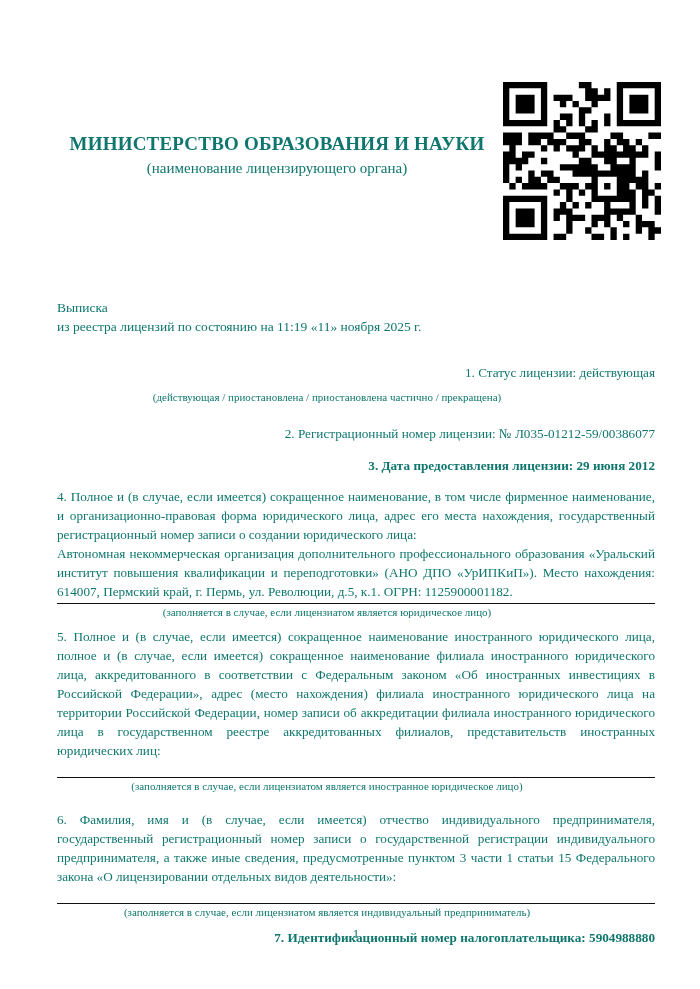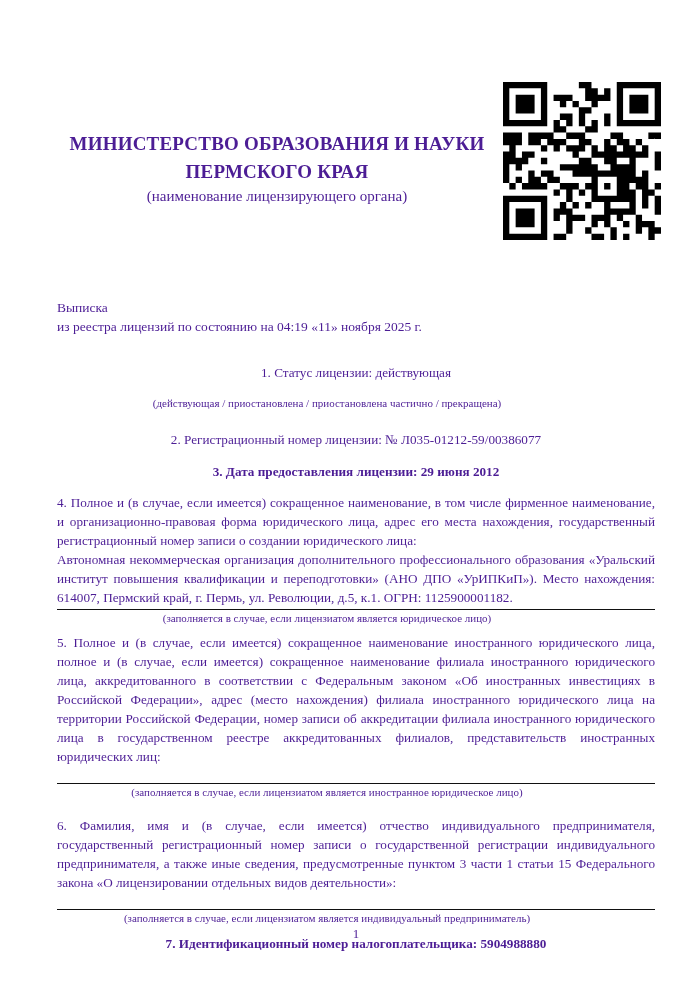--- a/index.html
+++ b/index.html
@@ -1,21 +1,21 @@
 <!DOCTYPE html>
 <html lang="ru"><head>
 <meta charset="utf-8">
 <style>
   html, body { margin: 0; padding: 0; background: #ffffff; }
   .page {
     position: relative;
     width: 700px;
     height: 969px;
     background: #ffffff;
-    color: #4c1d95;
+    color: #0f766e;
     font-family: "Liberation Serif", "DejaVu Serif", serif;
     overflow: hidden;
   }
 
   
   .header { position: relative; height: 298px; }
   .ministry {
     position: absolute;
     left: 57px; top: 130px; width: 440px;
     text-align: center;
@@ -42,32 +42,32 @@
     line-height: 19px;
   }
 
   
   .content {
     margin: 0 45px 0 57px;
     font-size: 13.2px;
     line-height: 19px;
   }
   .para { margin: 0; text-align: justify; }
-  .para.single { text-align: center; }
+  .para.single { text-align: right; }
   .caption {
     width: 540px;
     font-size: 11px;
     line-height: 15px;
     text-align: center;
   }
   .rule { height: 0; border-top: 1.5px solid #111111; margin-top: 2px; }
   .blank-rule { height: 11px; border-bottom: 1.5px solid #111111; margin-top: 6px; }
 
   .mt-p1 { margin-top: 27px; }
-  .mt-cap1 { margin-top: 14px; }
+  .mt-cap1 { margin-top: 8px; }
   .mt-p2 { margin-top: 19px; }
   .mt-p3 { margin-top: 13px; font-weight: bold; }
   .mt-p4 { margin-top: 12px; }
   .mt-cap { margin-top: 1px; }
   .mt-p5 { margin-top: 7px; }
   .mt-p6 { margin-top: 16px; }
   .mt-p7 { margin-top: 8px; font-weight: bold; }
 
   .page-number {
     position: absolute;
@@ -77,33 +77,32 @@
   }
 </style>
 </head>
 <body>
 
 <div class="page">
 
   <div class="header">
     <div class="ministry">
       <div class="ministry-name">МИНИСТЕРСТВО ОБРАЗОВАНИЯ И НАУКИ</div>
-      <div class="ministry-name">ПЕРМСКОГО КРАЯ</div>
       <div class="ministry-caption">(наименование лицензирующего органа)</div>
     </div>
     <div class="qr">
       <svg id="qr-svg" viewBox="0 0 158 158" xmlns="http://www.w3.org/2000/svg">
           <path d="M0.00 0.00h6.32v6.32h-6.32zM6.32 0.00h6.32v6.32h-6.32zM12.64 0.00h6.32v6.32h-6.32zM18.96 0.00h6.32v6.32h-6.32zM25.28 0.00h6.32v6.32h-6.32zM31.60 0.00h6.32v6.32h-6.32zM37.92 0.00h6.32v6.32h-6.32zM75.84 0.00h6.32v6.32h-6.32zM82.16 0.00h6.32v6.32h-6.32zM113.76 0.00h6.32v6.32h-6.32zM120.08 0.00h6.32v6.32h-6.32zM126.40 0.00h6.32v6.32h-6.32zM132.72 0.00h6.32v6.32h-6.32zM139.04 0.00h6.32v6.32h-6.32zM145.36 0.00h6.32v6.32h-6.32zM151.68 0.00h6.32v6.32h-6.32zM0.00 6.32h6.32v6.32h-6.32zM37.92 6.32h6.32v6.32h-6.32zM82.16 6.32h6.32v6.32h-6.32zM88.48 6.32h6.32v6.32h-6.32zM101.12 6.32h6.32v6.32h-6.32zM113.76 6.32h6.32v6.32h-6.32zM151.68 6.32h6.32v6.32h-6.32zM0.00 12.64h6.32v6.32h-6.32zM12.64 12.64h6.32v6.32h-6.32zM18.96 12.64h6.32v6.32h-6.32zM25.28 12.64h6.32v6.32h-6.32zM37.92 12.64h6.32v6.32h-6.32zM50.56 12.64h6.32v6.32h-6.32zM56.88 12.64h6.32v6.32h-6.32zM63.20 12.64h6.32v6.32h-6.32zM82.16 12.64h6.32v6.32h-6.32zM88.48 12.64h6.32v6.32h-6.32zM94.80 12.64h6.32v6.32h-6.32zM101.12 12.64h6.32v6.32h-6.32zM113.76 12.64h6.32v6.32h-6.32zM126.40 12.64h6.32v6.32h-6.32zM132.72 12.64h6.32v6.32h-6.32zM139.04 12.64h6.32v6.32h-6.32zM151.68 12.64h6.32v6.32h-6.32zM0.00 18.96h6.32v6.32h-6.32zM12.64 18.96h6.32v6.32h-6.32zM18.96 18.96h6.32v6.32h-6.32zM25.28 18.96h6.32v6.32h-6.32zM37.92 18.96h6.32v6.32h-6.32zM56.88 18.96h6.32v6.32h-6.32zM69.52 18.96h6.32v6.32h-6.32zM88.48 18.96h6.32v6.32h-6.32zM113.76 18.96h6.32v6.32h-6.32zM126.40 18.96h6.32v6.32h-6.32zM132.72 18.96h6.32v6.32h-6.32zM139.04 18.96h6.32v6.32h-6.32zM151.68 18.96h6.32v6.32h-6.32zM0.00 25.28h6.32v6.32h-6.32zM12.64 25.28h6.32v6.32h-6.32zM18.96 25.28h6.32v6.32h-6.32zM25.28 25.28h6.32v6.32h-6.32zM37.92 25.28h6.32v6.32h-6.32zM75.84 25.28h6.32v6.32h-6.32zM82.16 25.28h6.32v6.32h-6.32zM113.76 25.28h6.32v6.32h-6.32zM126.40 25.28h6.32v6.32h-6.32zM132.72 25.28h6.32v6.32h-6.32zM139.04 25.28h6.32v6.32h-6.32zM151.68 25.28h6.32v6.32h-6.32zM0.00 31.60h6.32v6.32h-6.32zM37.92 31.60h6.32v6.32h-6.32zM56.88 31.60h6.32v6.32h-6.32zM63.20 31.60h6.32v6.32h-6.32zM75.84 31.60h6.32v6.32h-6.32zM101.12 31.60h6.32v6.32h-6.32zM113.76 31.60h6.32v6.32h-6.32zM151.68 31.60h6.32v6.32h-6.32zM0.00 37.92h6.32v6.32h-6.32zM6.32 37.92h6.32v6.32h-6.32zM12.64 37.92h6.32v6.32h-6.32zM18.96 37.92h6.32v6.32h-6.32zM25.28 37.92h6.32v6.32h-6.32zM31.60 37.92h6.32v6.32h-6.32zM37.92 37.92h6.32v6.32h-6.32zM50.56 37.92h6.32v6.32h-6.32zM63.20 37.92h6.32v6.32h-6.32zM75.84 37.92h6.32v6.32h-6.32zM88.48 37.92h6.32v6.32h-6.32zM101.12 37.92h6.32v6.32h-6.32zM113.76 37.92h6.32v6.32h-6.32zM120.08 37.92h6.32v6.32h-6.32zM126.40 37.92h6.32v6.32h-6.32zM132.72 37.92h6.32v6.32h-6.32zM139.04 37.92h6.32v6.32h-6.32zM145.36 37.92h6.32v6.32h-6.32zM151.68 37.92h6.32v6.32h-6.32zM50.56 44.24h6.32v6.32h-6.32zM56.88 44.24h6.32v6.32h-6.32zM82.16 44.24h6.32v6.32h-6.32zM88.48 44.24h6.32v6.32h-6.32zM0.00 50.56h6.32v6.32h-6.32zM6.32 50.56h6.32v6.32h-6.32zM12.64 50.56h6.32v6.32h-6.32zM25.28 50.56h6.32v6.32h-6.32zM31.60 50.56h6.32v6.32h-6.32zM37.92 50.56h6.32v6.32h-6.32zM44.24 50.56h6.32v6.32h-6.32zM63.20 50.56h6.32v6.32h-6.32zM69.52 50.56h6.32v6.32h-6.32zM75.84 50.56h6.32v6.32h-6.32zM107.44 50.56h6.32v6.32h-6.32zM113.76 50.56h6.32v6.32h-6.32zM145.36 50.56h6.32v6.32h-6.32zM151.68 50.56h6.32v6.32h-6.32zM0.00 56.88h6.32v6.32h-6.32zM6.32 56.88h6.32v6.32h-6.32zM12.64 56.88h6.32v6.32h-6.32zM25.28 56.88h6.32v6.32h-6.32zM31.60 56.88h6.32v6.32h-6.32zM44.24 56.88h6.32v6.32h-6.32zM50.56 56.88h6.32v6.32h-6.32zM56.88 56.88h6.32v6.32h-6.32zM75.84 56.88h6.32v6.32h-6.32zM82.16 56.88h6.32v6.32h-6.32zM101.12 56.88h6.32v6.32h-6.32zM113.76 56.88h6.32v6.32h-6.32zM120.08 56.88h6.32v6.32h-6.32zM132.72 56.88h6.32v6.32h-6.32zM6.32 63.20h6.32v6.32h-6.32zM37.92 63.20h6.32v6.32h-6.32zM50.56 63.20h6.32v6.32h-6.32zM63.20 63.20h6.32v6.32h-6.32zM69.52 63.20h6.32v6.32h-6.32zM75.84 63.20h6.32v6.32h-6.32zM88.48 63.20h6.32v6.32h-6.32zM101.12 63.20h6.32v6.32h-6.32zM107.44 63.20h6.32v6.32h-6.32zM120.08 63.20h6.32v6.32h-6.32zM126.40 63.20h6.32v6.32h-6.32zM139.04 63.20h6.32v6.32h-6.32zM0.00 69.52h6.32v6.32h-6.32zM6.32 69.52h6.32v6.32h-6.32zM18.96 69.52h6.32v6.32h-6.32zM25.28 69.52h6.32v6.32h-6.32zM69.52 69.52h6.32v6.32h-6.32zM88.48 69.52h6.32v6.32h-6.32zM94.80 69.52h6.32v6.32h-6.32zM101.12 69.52h6.32v6.32h-6.32zM107.44 69.52h6.32v6.32h-6.32zM113.76 69.52h6.32v6.32h-6.32zM120.08 69.52h6.32v6.32h-6.32zM126.40 69.52h6.32v6.32h-6.32zM132.72 69.52h6.32v6.32h-6.32zM139.04 69.52h6.32v6.32h-6.32zM151.68 69.52h6.32v6.32h-6.32zM0.00 75.84h6.32v6.32h-6.32zM6.32 75.84h6.32v6.32h-6.32zM12.64 75.84h6.32v6.32h-6.32zM18.96 75.84h6.32v6.32h-6.32zM37.92 75.84h6.32v6.32h-6.32zM75.84 75.84h6.32v6.32h-6.32zM82.16 75.84h6.32v6.32h-6.32zM101.12 75.84h6.32v6.32h-6.32zM107.44 75.84h6.32v6.32h-6.32zM126.40 75.84h6.32v6.32h-6.32zM151.68 75.84h6.32v6.32h-6.32zM0.00 82.16h6.32v6.32h-6.32zM12.64 82.16h6.32v6.32h-6.32zM56.88 82.16h6.32v6.32h-6.32zM63.20 82.16h6.32v6.32h-6.32zM69.52 82.16h6.32v6.32h-6.32zM75.84 82.16h6.32v6.32h-6.32zM82.16 82.16h6.32v6.32h-6.32zM88.48 82.16h6.32v6.32h-6.32zM107.44 82.16h6.32v6.32h-6.32zM113.76 82.16h6.32v6.32h-6.32zM120.08 82.16h6.32v6.32h-6.32zM126.40 82.16h6.32v6.32h-6.32zM151.68 82.16h6.32v6.32h-6.32zM0.00 88.48h6.32v6.32h-6.32zM25.28 88.48h6.32v6.32h-6.32zM37.92 88.48h6.32v6.32h-6.32zM44.24 88.48h6.32v6.32h-6.32zM69.52 88.48h6.32v6.32h-6.32zM75.84 88.48h6.32v6.32h-6.32zM82.16 88.48h6.32v6.32h-6.32zM88.48 88.48h6.32v6.32h-6.32zM94.80 88.48h6.32v6.32h-6.32zM101.12 88.48h6.32v6.32h-6.32zM107.44 88.48h6.32v6.32h-6.32zM113.76 88.48h6.32v6.32h-6.32zM120.08 88.48h6.32v6.32h-6.32zM126.40 88.48h6.32v6.32h-6.32zM139.04 88.48h6.32v6.32h-6.32zM0.00 94.80h6.32v6.32h-6.32zM12.64 94.80h6.32v6.32h-6.32zM25.28 94.80h6.32v6.32h-6.32zM31.60 94.80h6.32v6.32h-6.32zM44.24 94.80h6.32v6.32h-6.32zM50.56 94.80h6.32v6.32h-6.32zM88.48 94.80h6.32v6.32h-6.32zM113.76 94.80h6.32v6.32h-6.32zM120.08 94.80h6.32v6.32h-6.32zM126.40 94.80h6.32v6.32h-6.32zM132.72 94.80h6.32v6.32h-6.32zM139.04 94.80h6.32v6.32h-6.32zM6.32 101.12h6.32v6.32h-6.32zM18.96 101.12h6.32v6.32h-6.32zM25.28 101.12h6.32v6.32h-6.32zM31.60 101.12h6.32v6.32h-6.32zM37.92 101.12h6.32v6.32h-6.32zM56.88 101.12h6.32v6.32h-6.32zM63.20 101.12h6.32v6.32h-6.32zM69.52 101.12h6.32v6.32h-6.32zM82.16 101.12h6.32v6.32h-6.32zM88.48 101.12h6.32v6.32h-6.32zM101.12 101.12h6.32v6.32h-6.32zM113.76 101.12h6.32v6.32h-6.32zM120.08 101.12h6.32v6.32h-6.32zM132.72 101.12h6.32v6.32h-6.32zM139.04 101.12h6.32v6.32h-6.32zM151.68 101.12h6.32v6.32h-6.32zM50.56 107.44h6.32v6.32h-6.32zM63.20 107.44h6.32v6.32h-6.32zM75.84 107.44h6.32v6.32h-6.32zM88.48 107.44h6.32v6.32h-6.32zM113.76 107.44h6.32v6.32h-6.32zM120.08 107.44h6.32v6.32h-6.32zM126.40 107.44h6.32v6.32h-6.32zM139.04 107.44h6.32v6.32h-6.32zM145.36 107.44h6.32v6.32h-6.32zM0.00 113.76h6.32v6.32h-6.32zM6.32 113.76h6.32v6.32h-6.32zM12.64 113.76h6.32v6.32h-6.32zM18.96 113.76h6.32v6.32h-6.32zM25.28 113.76h6.32v6.32h-6.32zM31.60 113.76h6.32v6.32h-6.32zM37.92 113.76h6.32v6.32h-6.32zM63.20 113.76h6.32v6.32h-6.32zM88.48 113.76h6.32v6.32h-6.32zM94.80 113.76h6.32v6.32h-6.32zM101.12 113.76h6.32v6.32h-6.32zM107.44 113.76h6.32v6.32h-6.32zM113.76 113.76h6.32v6.32h-6.32zM120.08 113.76h6.32v6.32h-6.32zM126.40 113.76h6.32v6.32h-6.32zM139.04 113.76h6.32v6.32h-6.32zM151.68 113.76h6.32v6.32h-6.32zM0.00 120.08h6.32v6.32h-6.32zM37.92 120.08h6.32v6.32h-6.32zM56.88 120.08h6.32v6.32h-6.32zM69.52 120.08h6.32v6.32h-6.32zM82.16 120.08h6.32v6.32h-6.32zM101.12 120.08h6.32v6.32h-6.32zM126.40 120.08h6.32v6.32h-6.32zM139.04 120.08h6.32v6.32h-6.32zM151.68 120.08h6.32v6.32h-6.32zM0.00 126.40h6.32v6.32h-6.32zM12.64 126.40h6.32v6.32h-6.32zM18.96 126.40h6.32v6.32h-6.32zM25.28 126.40h6.32v6.32h-6.32zM37.92 126.40h6.32v6.32h-6.32zM50.56 126.40h6.32v6.32h-6.32zM56.88 126.40h6.32v6.32h-6.32zM63.20 126.40h6.32v6.32h-6.32zM101.12 126.40h6.32v6.32h-6.32zM107.44 126.40h6.32v6.32h-6.32zM113.76 126.40h6.32v6.32h-6.32zM120.08 126.40h6.32v6.32h-6.32zM126.40 126.40h6.32v6.32h-6.32zM151.68 126.40h6.32v6.32h-6.32zM0.00 132.72h6.32v6.32h-6.32zM12.64 132.72h6.32v6.32h-6.32zM18.96 132.72h6.32v6.32h-6.32zM25.28 132.72h6.32v6.32h-6.32zM37.92 132.72h6.32v6.32h-6.32zM50.56 132.72h6.32v6.32h-6.32zM63.20 132.72h6.32v6.32h-6.32zM69.52 132.72h6.32v6.32h-6.32zM75.84 132.72h6.32v6.32h-6.32zM88.48 132.72h6.32v6.32h-6.32zM94.80 132.72h6.32v6.32h-6.32zM101.12 132.72h6.32v6.32h-6.32zM113.76 132.72h6.32v6.32h-6.32zM132.72 132.72h6.32v6.32h-6.32zM0.00 139.04h6.32v6.32h-6.32zM12.64 139.04h6.32v6.32h-6.32zM18.96 139.04h6.32v6.32h-6.32zM25.28 139.04h6.32v6.32h-6.32zM37.92 139.04h6.32v6.32h-6.32zM63.20 139.04h6.32v6.32h-6.32zM88.48 139.04h6.32v6.32h-6.32zM101.12 139.04h6.32v6.32h-6.32zM120.08 139.04h6.32v6.32h-6.32zM132.72 139.04h6.32v6.32h-6.32zM139.04 139.04h6.32v6.32h-6.32zM145.36 139.04h6.32v6.32h-6.32zM0.00 145.36h6.32v6.32h-6.32zM37.92 145.36h6.32v6.32h-6.32zM63.20 145.36h6.32v6.32h-6.32zM82.16 145.36h6.32v6.32h-6.32zM107.44 145.36h6.32v6.32h-6.32zM132.72 145.36h6.32v6.32h-6.32zM145.36 145.36h6.32v6.32h-6.32zM151.68 145.36h6.32v6.32h-6.32zM0.00 151.68h6.32v6.32h-6.32zM6.32 151.68h6.32v6.32h-6.32zM12.64 151.68h6.32v6.32h-6.32zM18.96 151.68h6.32v6.32h-6.32zM25.28 151.68h6.32v6.32h-6.32zM31.60 151.68h6.32v6.32h-6.32zM37.92 151.68h6.32v6.32h-6.32zM50.56 151.68h6.32v6.32h-6.32zM56.88 151.68h6.32v6.32h-6.32zM88.48 151.68h6.32v6.32h-6.32zM94.80 151.68h6.32v6.32h-6.32zM107.44 151.68h6.32v6.32h-6.32zM120.08 151.68h6.32v6.32h-6.32zM145.36 151.68h6.32v6.32h-6.32z" fill="#000000"></path>
         </svg>
     </div>
   </div>
 
   <div class="doc-title">
     <div>Выписка</div>
-    <div>из реестра лицензий по состоянию на 04:19 «11» ноября 2025 г.</div>
+    <div>из реестра лицензий по состоянию на 11:19 «11» ноября 2025 г.</div>
   </div>
 
   <div class="content">
 
     <p class="para single mt-p1">1. Статус лицензии: действующая</p>
     <div class="caption mt-cap1">(действующая / приостановлена / приостановлена частично / прекращена)</div>
 
     <p class="para single mt-p2">2. Регистрационный номер лицензии: № Л035-01212-59/00386077</p>
 
     <p class="para single mt-p3">3. Дата предоставления лицензии: 29 июня 2012</p>

